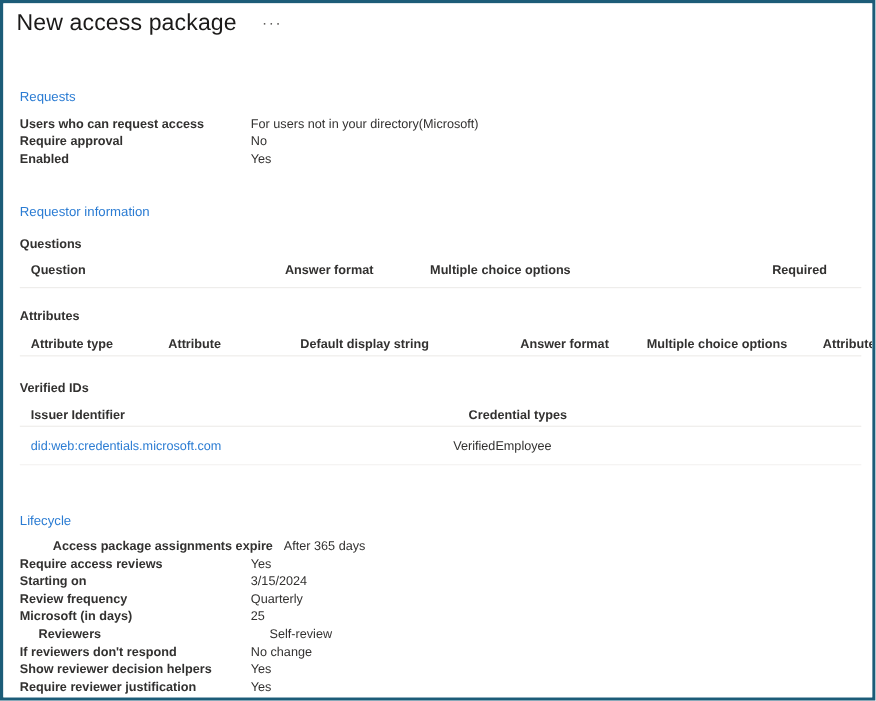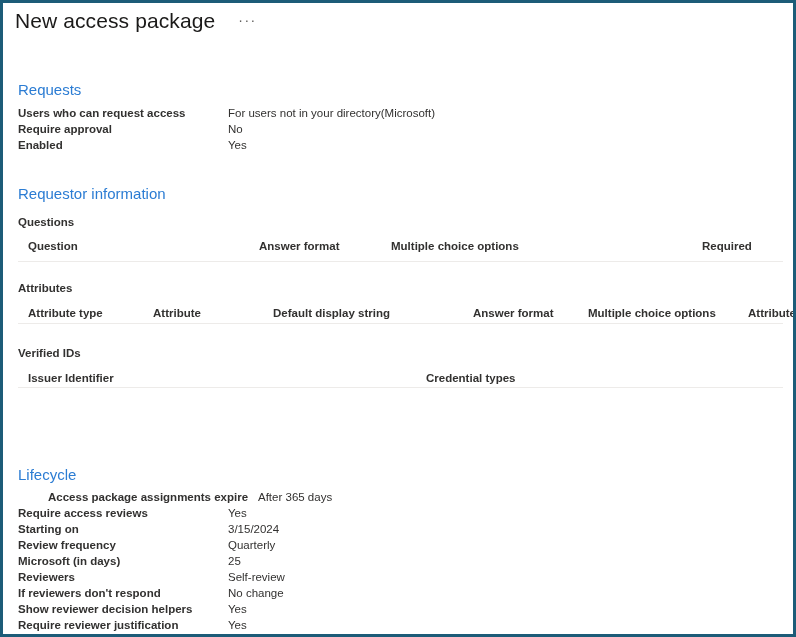--- a/index.html
+++ b/index.html
@@ -56,21 +56,21 @@
     cursor: pointer;
     user-select: none;
     align-self: flex-start;
     margin-top: 6px;
   }
 
   
   .section-link {
     position: absolute;
     left: 15px;
-    font-size: 15px;
+    font-size: 12px;
     color: #2b7cd3;
     font-weight: 400;
     cursor: pointer;
     white-space: nowrap;
   }
 
   .sub-heading {
     position: absolute;
     left: 15px;
     font-size: 11.5px;
@@ -198,20 +198,26 @@
 
     <div class="sub-heading" style="top:344px;">Verified IDs</div>
 
     <div class="tbl" id="verified-table" style="top:368px; width:765px; height:17px;">
       <div class="tbl-head" id="verified-head">
           <div class="th" style="left: 10px;">Issuer Identifier</div>
           <div class="th" style="left: 408px;">Credential types</div>
         </div>
     </div>
 
+    <div class="tbl" id="verified-body" style="top:396px; width:765px; height:24px;">
+        <div class="tr">
+          <div class="td link" style="left: 10px;">did:web:credentials.microsoft.com</div>
+          <div class="td" style="left: 394px;">VerifiedEmployee</div>
+        </div>
+      </div>
 
     <div class="section-link" style="top:463px;">Lifecycle</div>
 
     <div id="lifecycle-rows">
         <div class="kv-row" style="top: 486px; margin-left: 30px;">
           <span class="kv-key">Access package assignments expire</span>
           <span class="kv-val">After 365 days</span>
         </div>
         <div class="kv-row" style="top: 502px;">
           <span class="kv-key">Require access reviews</span>
@@ -222,21 +228,21 @@
           <span class="kv-val">3/15/2024</span>
         </div>
         <div class="kv-row" style="top: 534px;">
           <span class="kv-key">Review frequency</span>
           <span class="kv-val">Quarterly</span>
         </div>
         <div class="kv-row" style="top: 550px;">
           <span class="kv-key">Microsoft (in days)</span>
           <span class="kv-val">25</span>
         </div>
-        <div class="kv-row" style="top: 566px;">
+        <div class="kv-row" style="top: 566px; margin-left: 17px;">
           <span class="kv-key">Reviewers</span>
           <span class="kv-val">Self-review</span>
         </div>
         <div class="kv-row" style="top: 582px;">
           <span class="kv-key">If reviewers don't respond</span>
           <span class="kv-val">No change</span>
         </div>
         <div class="kv-row" style="top: 598px;">
           <span class="kv-key">Show reviewer decision helpers</span>
           <span class="kv-val">Yes</span>

